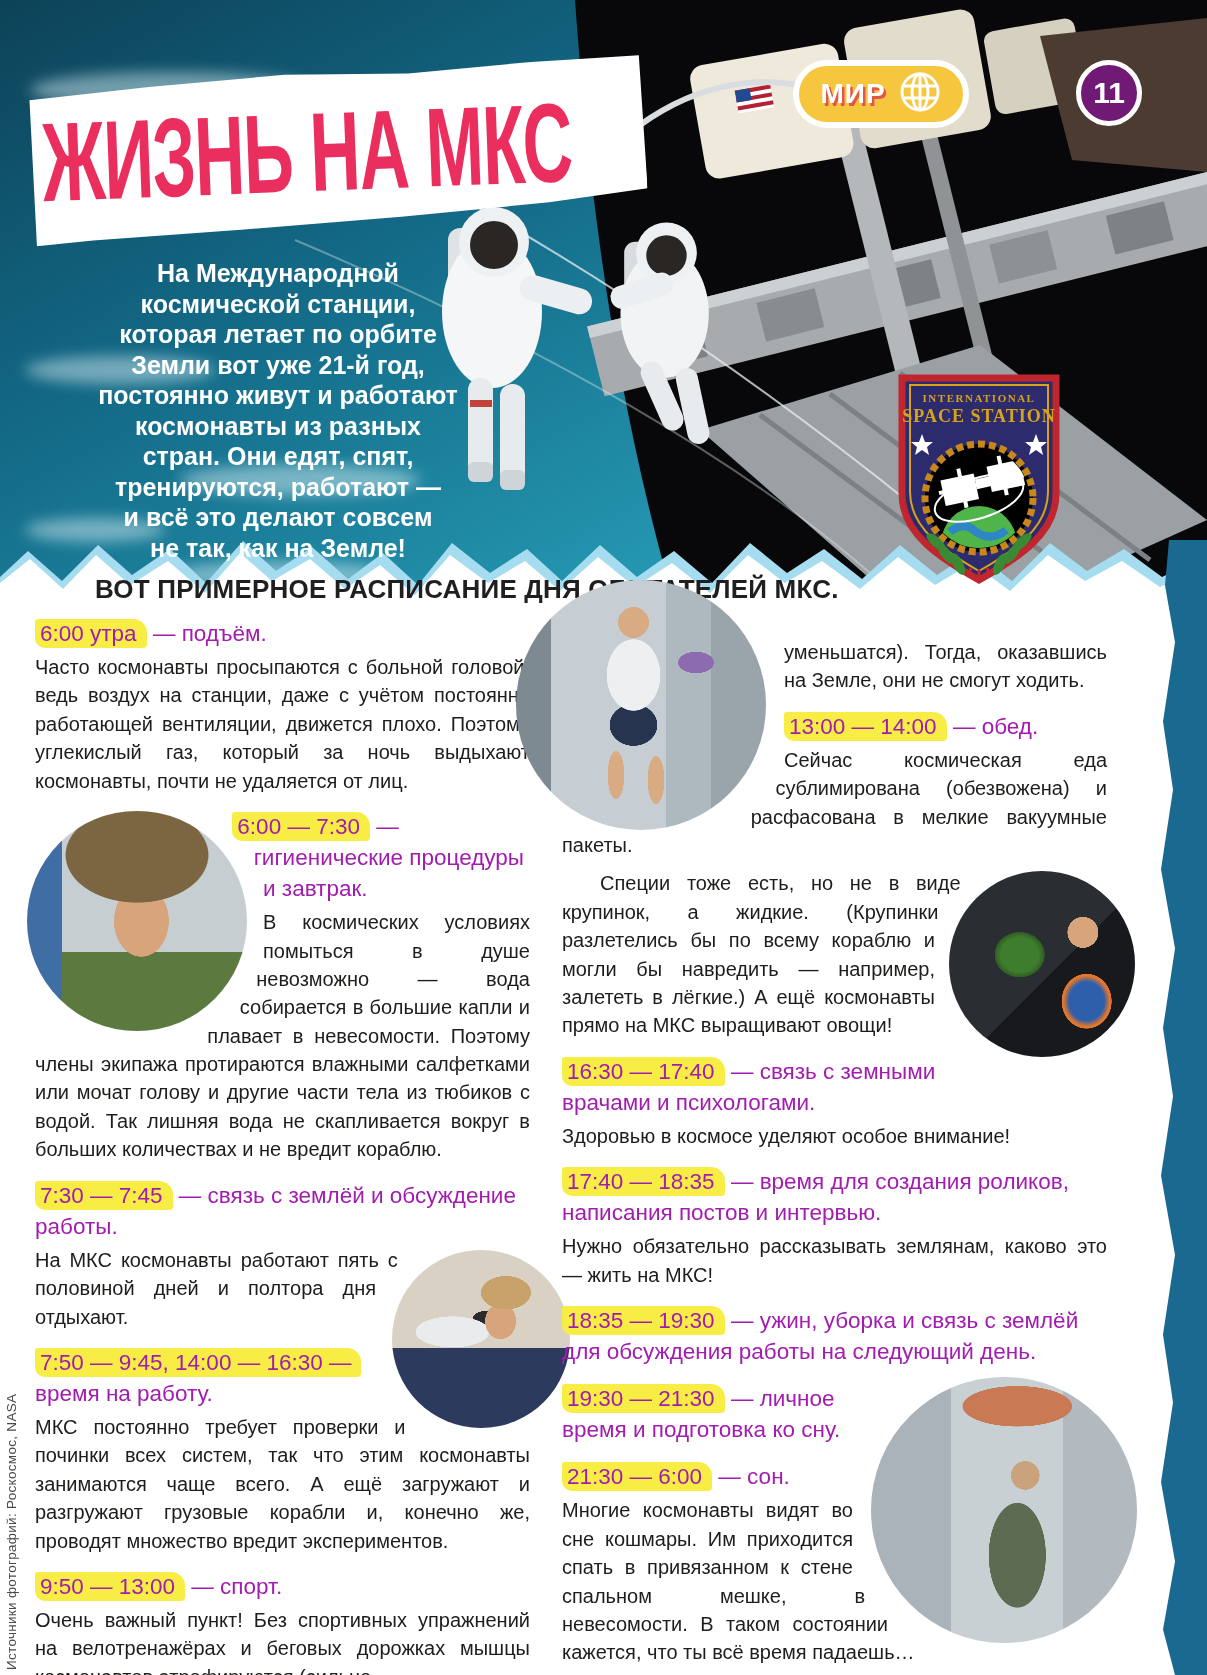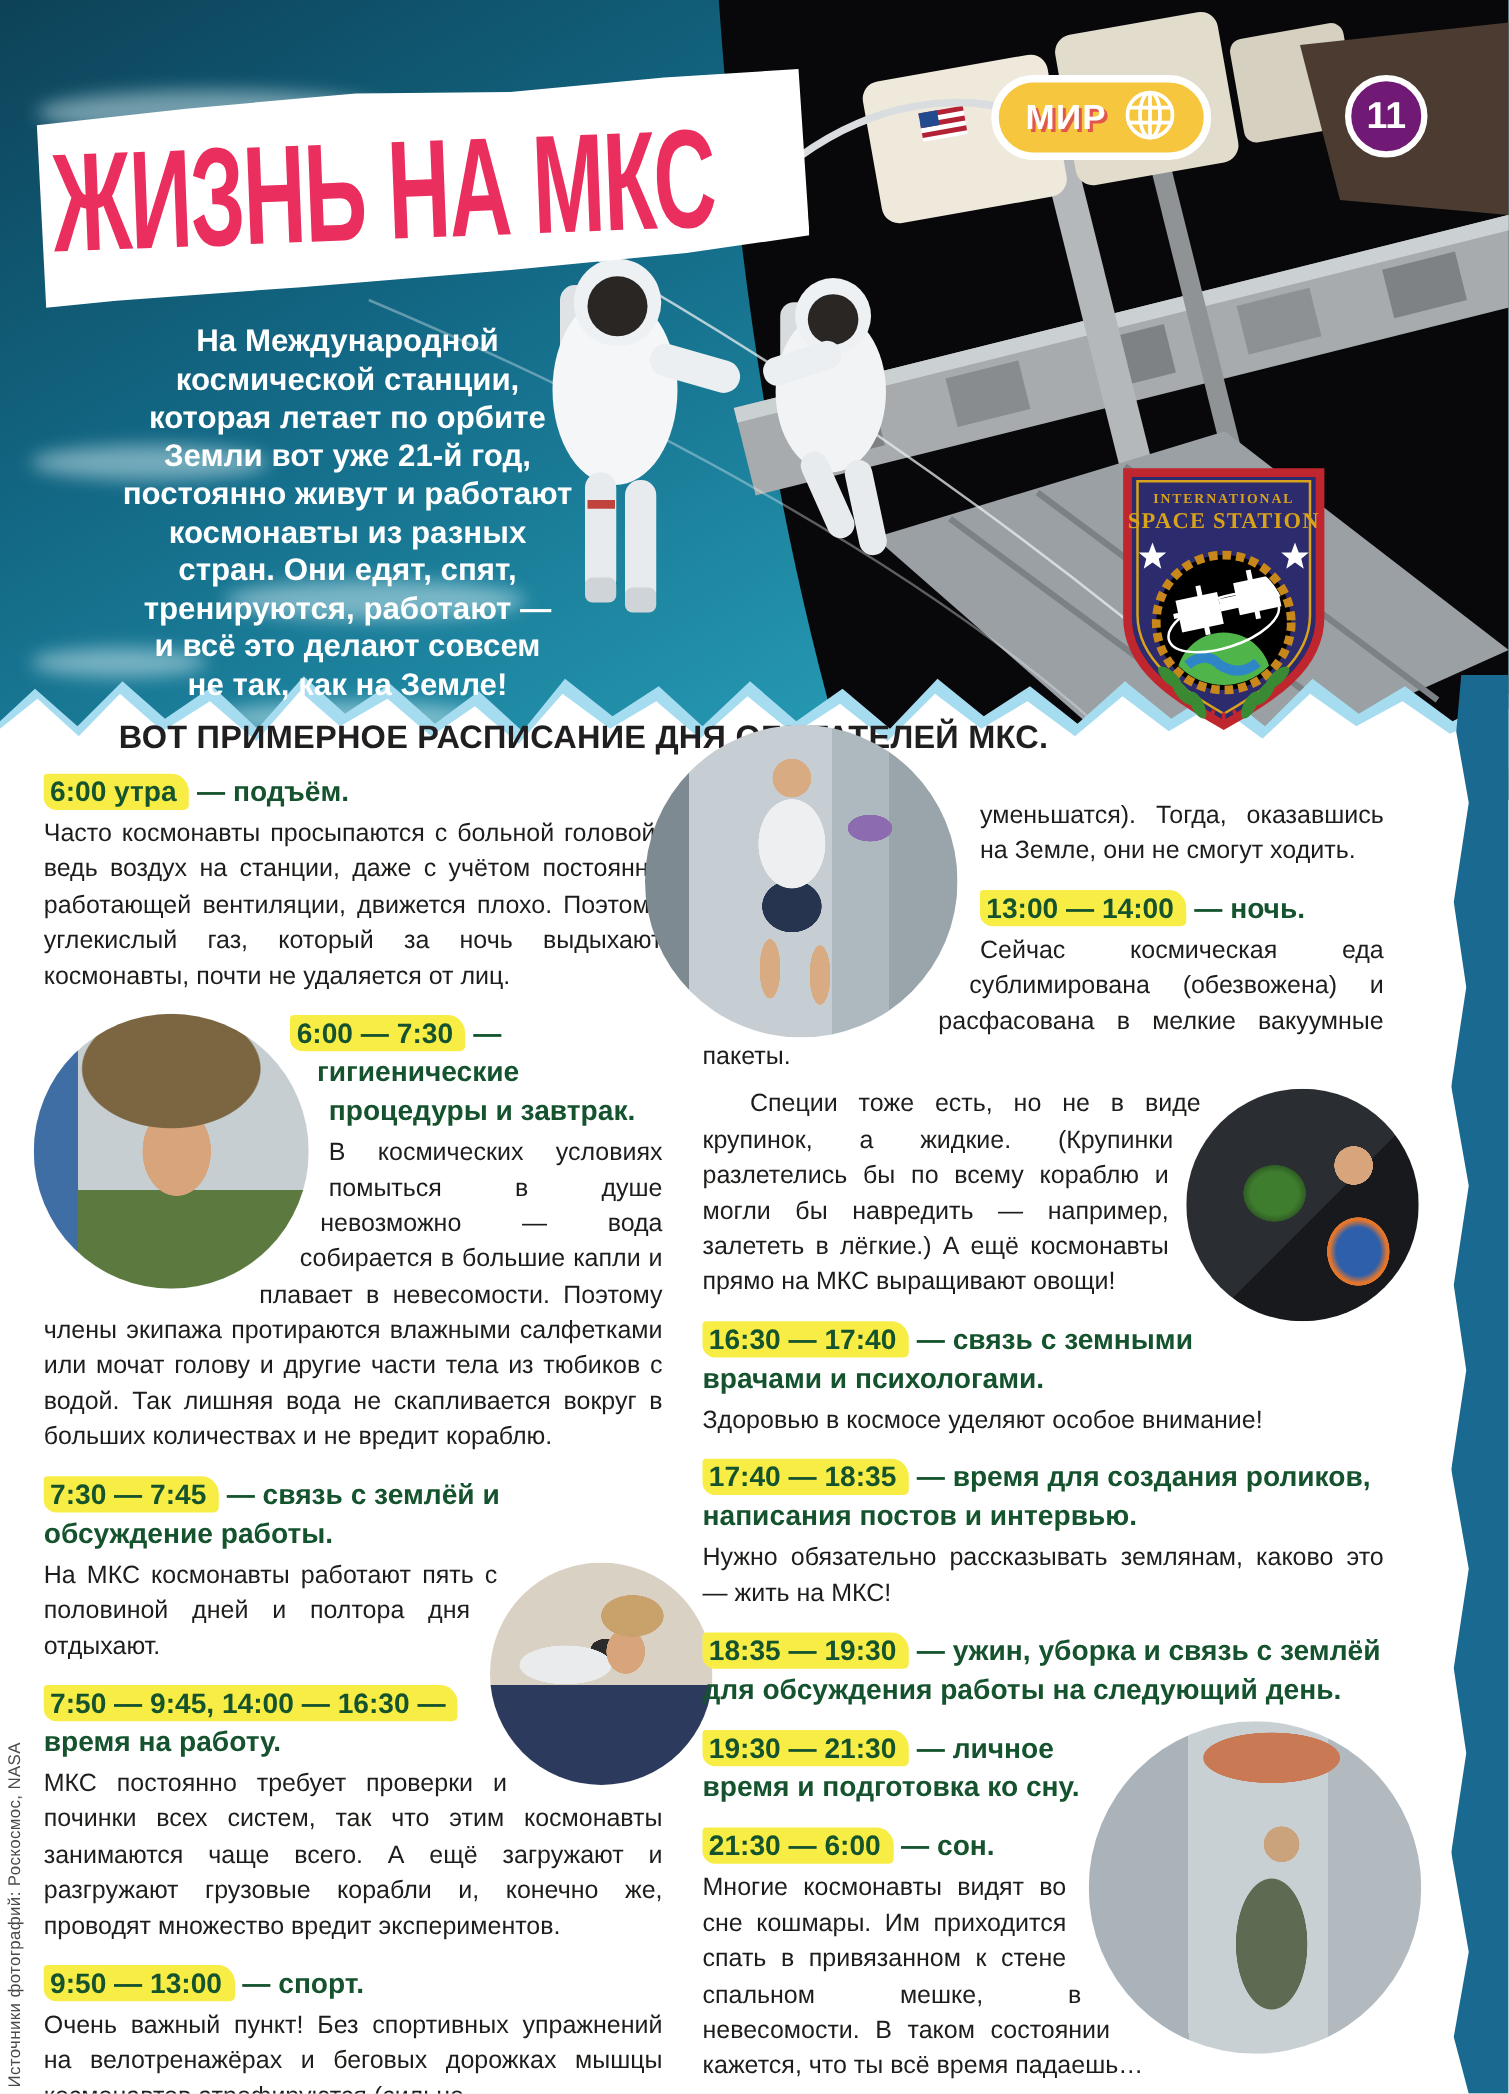--- a/index.html
+++ b/index.html
@@ -54,21 +54,21 @@
 
   
   .patch{position:absolute;left:898px;top:372px;width:162px;height:214px;z-index:7;}
 
   
   .sched-head{position:absolute;left:95px;top:574px;z-index:5;font-size:26px;font-weight:800;
     color:#211e1f;letter-spacing:.2px;}
   .col{position:absolute;z-index:5;color:#1d1d1b;}
   .col-left{left:35px;top:618px;width:495px;}
   .col-right{left:562px;top:580px;width:545px;}
-  .sec-head{font-size:22.5px;font-weight:700;line-height:1.38;margin:16px 0 4px 0;color:#14532d;}
+  .sec-head{font-size:22.5px;font-weight:400;line-height:1.38;margin:16px 0 4px 0;color:#a21caf;}
   .hl{background:#f8ed45;padding:2px 10px 2px 5px;border-radius:3px 14px 4px 10px;
     box-decoration-break:clone;-webkit-box-decoration-break:clone;}
   p.body{margin:4px 0 10px 0;font-size:20px;line-height:1.42;text-align:justify;}
   p.body.indent{text-indent:38px;}
   .first-head{margin-top:0;}
 
   
   .photo{border-radius:50%;shape-outside:circle(50%);position:relative;z-index:5;}
   .ph1{float:left;width:220px;height:220px;margin:6px 16px 8px -8px;
     background:
@@ -305,21 +305,21 @@
       <p class="body">Очень важный пункт! Без спортивных упражнений на велотренажёрах и беговых дорожках мышцы космонавтов атрофируются (сильно</p>
     </div>
   </div>
 
   <div class="col col-right">
 
     <div class="photo ph2"></div>
     <p class="body" style="margin-top:58px">уменьшатся). Тогда, оказавшись на Земле, они не смогут ходить.</p>
 
     <div class="sec">
-      <div class="sec-head"><span class="hl">13:00 — 14:00</span><span> — ночь.</span></div>
+      <div class="sec-head"><span class="hl">13:00 — 14:00</span><span> — обед.</span></div>
       <p class="body">Сейчас космическая еда сублимирована (обезвожена) и расфасована в мелкие вакуумные пакеты.</p>
       <div class="photo ph4"></div>
       <p class="body indent">Специи тоже есть, но не в виде крупинок, а жидкие. (Крупинки разлетелись бы по всему кораблю и могли бы навредить — например, залететь в лёгкие.) А ещё космонавты прямо на МКС выращивают овощи!</p>
     </div>
 
     <div class="sec">
       <div class="sec-head"><span class="hl">16:30 — 17:40</span><span> — связь с земными врачами и психологами.</span></div>
       <p class="body">Здоровью в космосе уделяют особое внимание!</p>
     </div>
 

